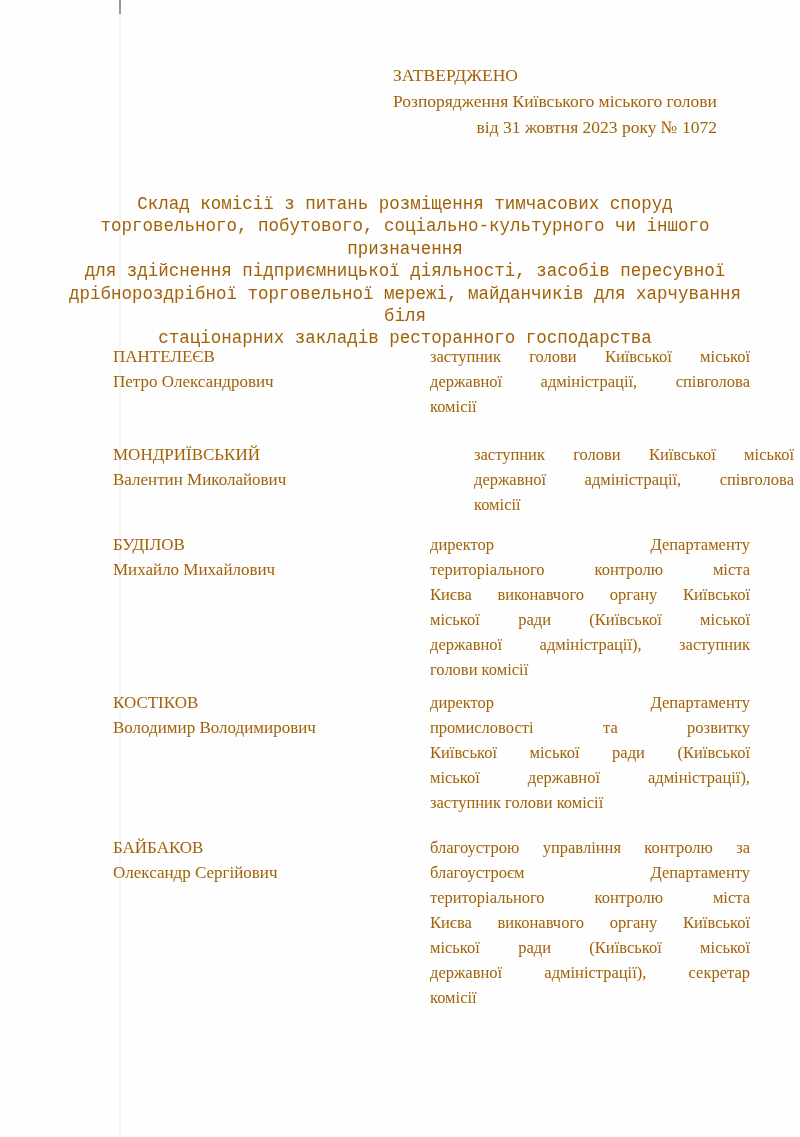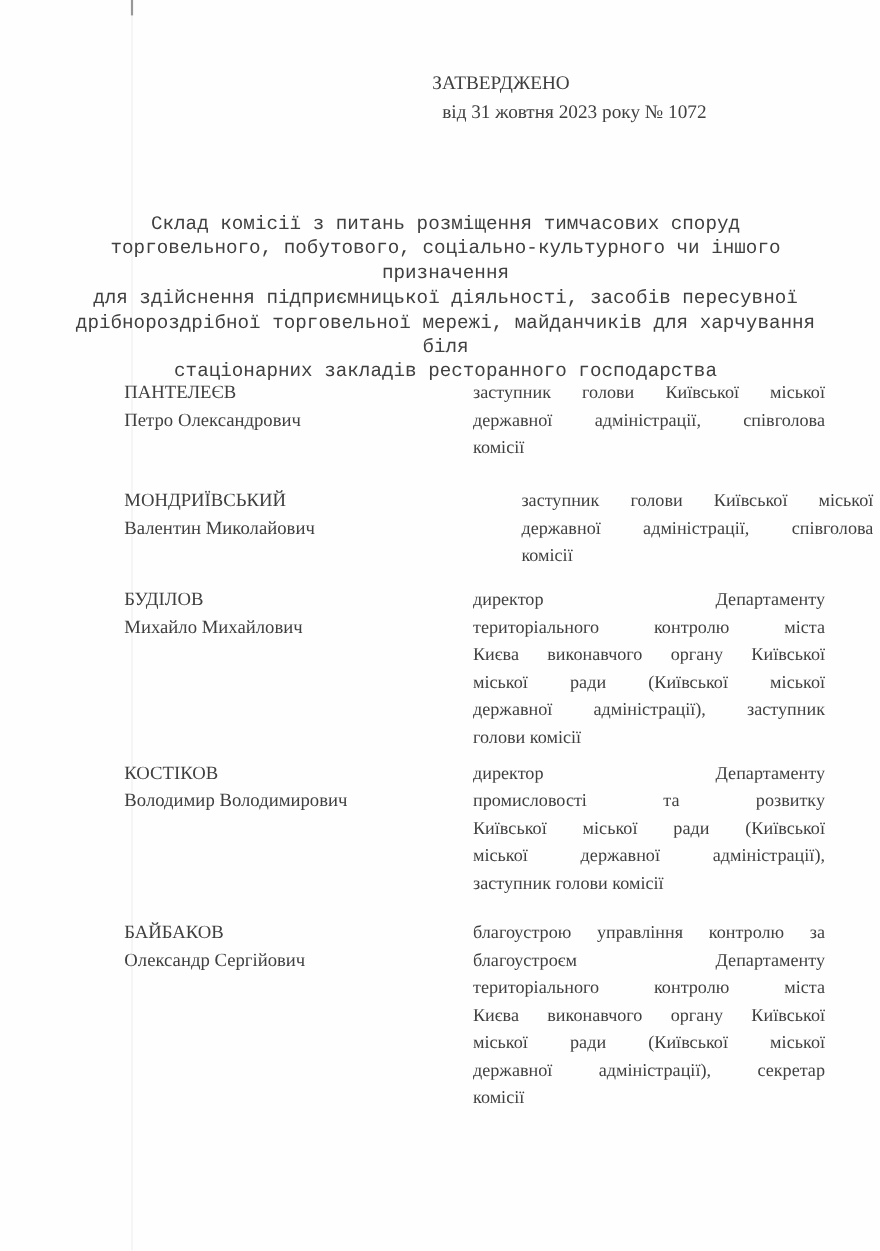--- a/index.html
+++ b/index.html
@@ -7,21 +7,21 @@
     padding: 0;
     background: #ffffff;
   }
   .page {
     position: relative;
     width: 800px;
     height: 1137px;
     background: #fefefe;
     overflow: hidden;
     font-family: "Liberation Serif", serif;
-    color: #404040;
+    color: #a16207;
   }
   
   .scan-line {
     position: absolute;
     left: 119px;
     top: 0;
     width: 2px;
     height: 100%;
     background: rgba(0,0,0,0.035);
   }
@@ -36,20 +36,21 @@
   .approval {
     position: absolute;
     left: 393px;
     top: 62px;
     font-size: 17.5px;
     line-height: 26px;
     white-space: nowrap;
   }
   .approval .indent {
     padding-left: 9px;
+    text-align: right;
   }
   .doc-title {
     position: absolute;
     left: 60px;
     top: 193px;
     width: 690px;
     text-align: center;
     font-size: 17.5px;
     line-height: 22.4px;
     font-family: Liberation Mono, monospace;
@@ -91,20 +92,21 @@
 </head>
 <body>
 
 <div class="page">
 
   <div class="scan-line"></div>
   <div class="scan-tick"></div>
 
   <div class="approval">
     <div>ЗАТВЕРДЖЕНО</div>
+    <div>Розпорядження Київського міського голови</div>
     <div class="indent">від 31 жовтня 2023 року № 1072</div>
   </div>
 
   <div class="doc-title" id="doc-title">
       <div>Склад комісії з питань розміщення тимчасових споруд</div>
       <div>торговельного, побутового, соціально-культурного чи іншого призначення</div>
       <div>для здійснення підприємницької діяльності, засобів пересувної</div>
       <div>дрібнороздрібної торговельної мережі, майданчиків для харчування біля</div>
       <div>стаціонарних закладів ресторанного господарства</div>
     </div>

